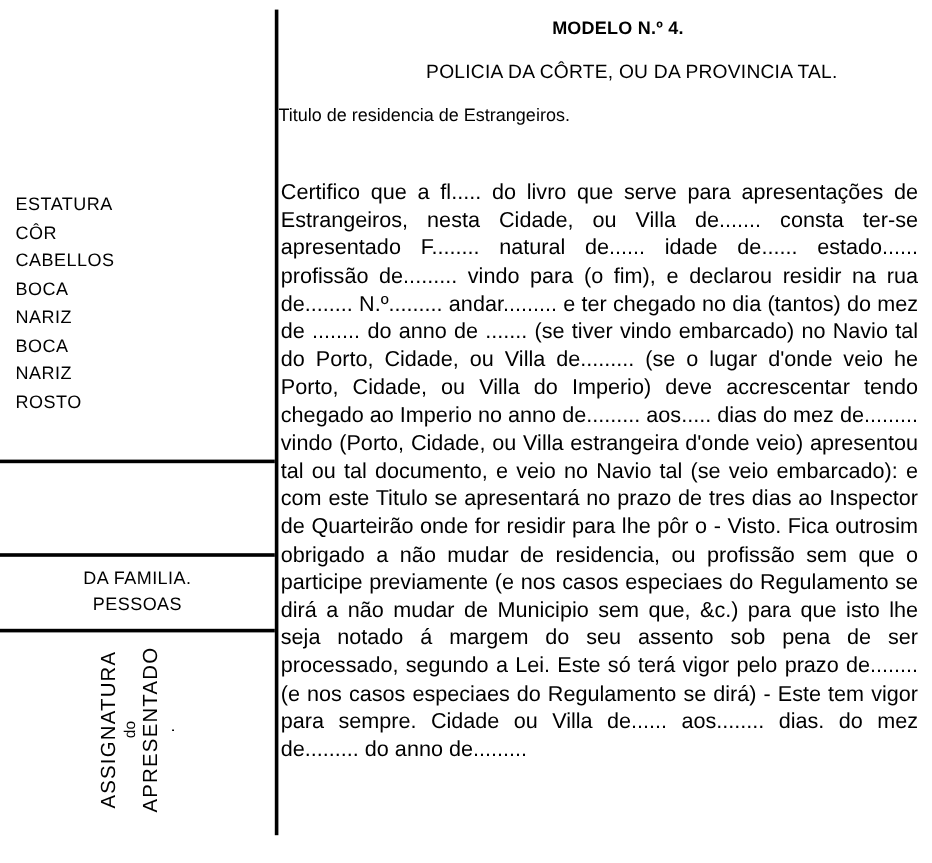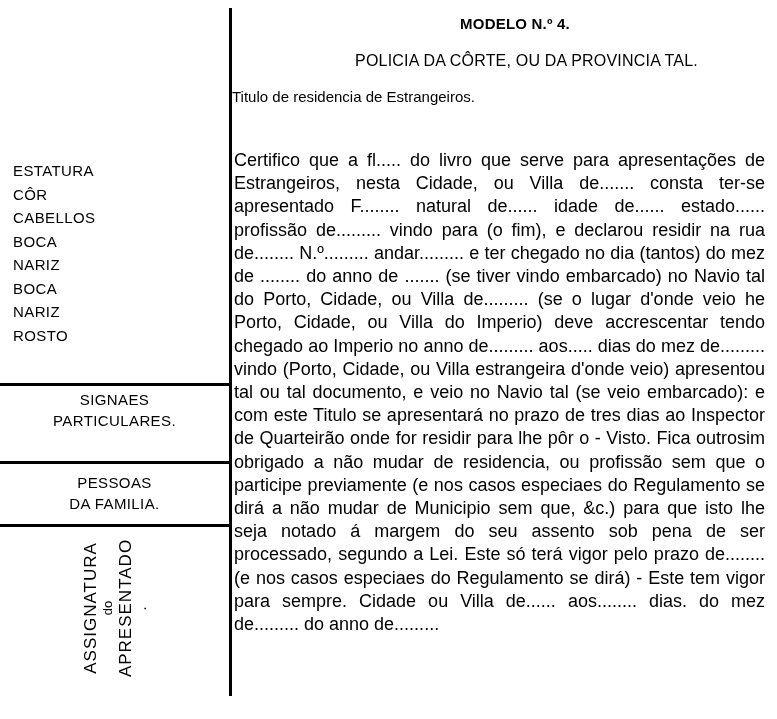--- a/index.html
+++ b/index.html
@@ -130,30 +130,26 @@
       <div class="attr">CABELLOS</div>
       <div class="attr">BOCA</div>
       <div class="attr">NARIZ</div>
       <div class="attr">BOCA</div>
       <div class="attr">NARIZ</div>
       <div class="attr">ROSTO</div>
     </div>
 
     <div class="hr hr1"></div>
 
-    <div class="section section1">
-      <div>SIGNAES</div>
-      <div>PARTICULARES.</div>
-    </div>
 
     <div class="hr hr2"></div>
 
     <div class="section section2">
+      <div>DA FAMILIA.</div>
       <div>PESSOAS</div>
-      <div>DA FAMILIA.</div>
     </div>
 
     <div class="hr hr3"></div>
 
     <div class="signature-wrap">
       <div class="signature-rot">
         <div class="sig-line">ASSIGNATURA</div>
         <div class="sig-line sig-small">do</div>
         <div class="sig-line">APRESENTADO</div>
         <div class="sig-line sig-dot">.</div>

